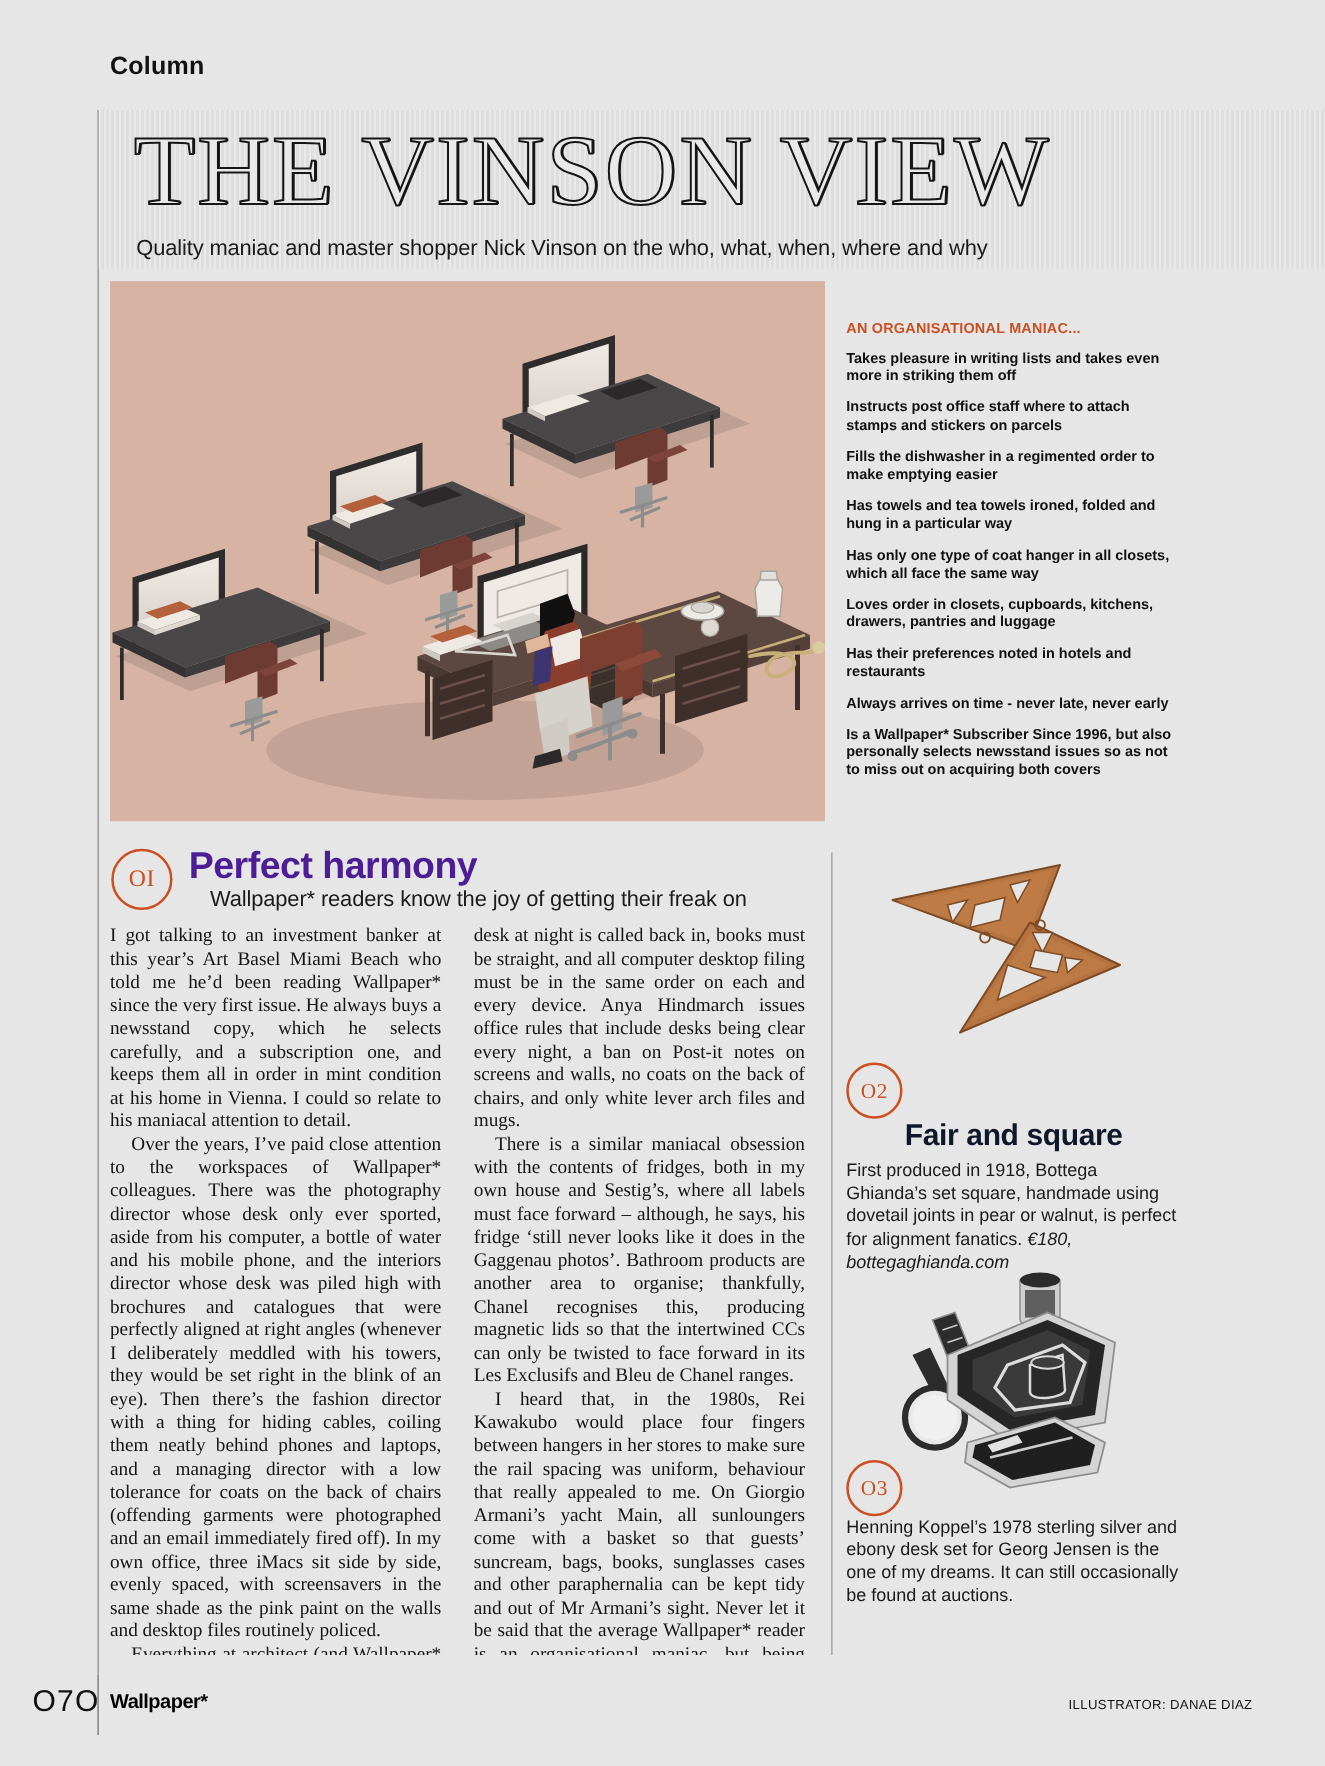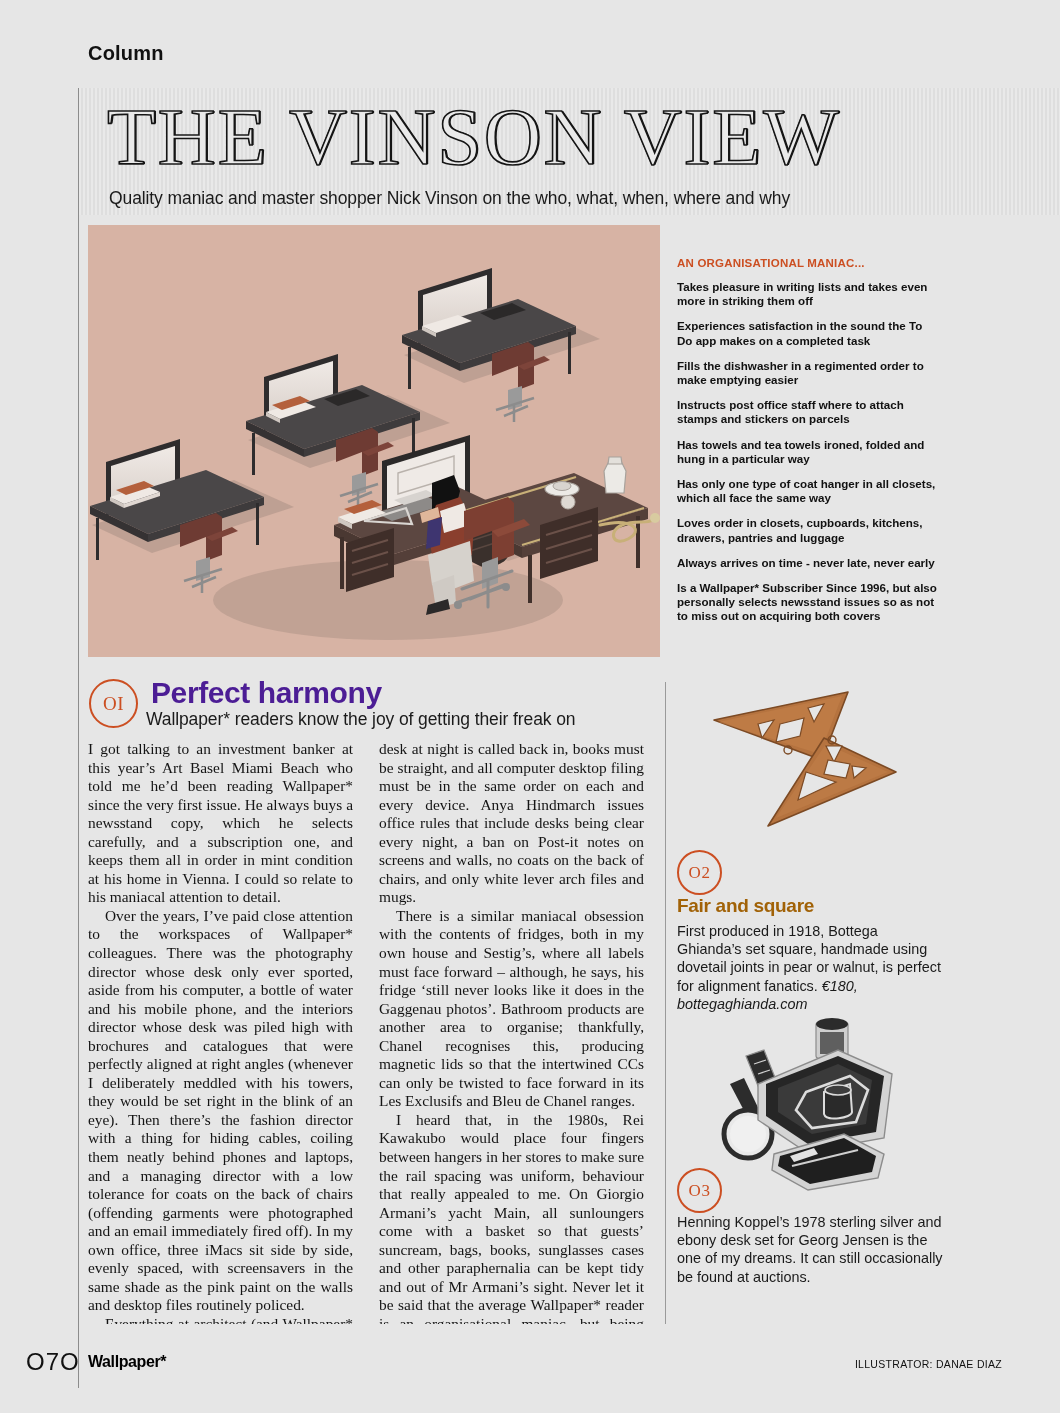--- a/index.html
+++ b/index.html
@@ -91,21 +91,21 @@
   .badge-01{
     position:absolute;left:89px;top:679px;width:45px;height:45px;
     font-size:19px;
   }
   .headline{
     position:absolute;left:151px;top:676px;
     font-size:30px;font-weight:bold;letter-spacing:-0.4px;
     color:#4c1d95;
   }
   .deck{
-    position:absolute;left:146px;top:709px;
+    position:absolute;left:168px;top:709px;
     font-size:17.5px;color:#1a1a1a;letter-spacing:-0.1px;
   }
 
   
   .bodycols{
     position:absolute;left:88px;top:740px;width:556px;height:584px;
   }
   .bodycol{
     position:absolute;top:0;width:265px;height:584px;
     font-family:"Liberation Serif",serif;
@@ -117,22 +117,22 @@
   }
   .bodycol.c1{left:0;}
   .bodycol.c2{left:291px;}
   .bodycol p{margin:0;}
   .bodycol p+p{text-indent:17px;}
 
   
   .rc{position:absolute;left:677px;width:268px;}
   .rc-badge{position:absolute;width:41px;height:41px;font-size:17px;}
   .rc-title{
-    font-size:19px;font-weight:bold;letter-spacing:-0.3px;
-    color:#a16207;margin:0 0 5px 0;
+    font-size:24px;font-weight:bold;letter-spacing:-0.3px;
+    color:#0f172a;margin:0 0 5px 0;text-align:center;
   }
   .rc-body{
     font-size:14.4px;line-height:18.2px;color:#1a1a1a;margin:0;
   }
   .rc-body i{font-style:italic;}
 
   .item02{top:895px;}
   .badge-02{left:677px;top:850px;}
   .prod-square{position:absolute;left:700px;top:676px;width:240px;height:165px;}
 
@@ -322,26 +322,26 @@
       <circle cx="370" cy="380" r="4" fill="#8c8c8c"></circle>
       <circle cx="418" cy="362" r="4" fill="#8c8c8c"></circle>
     </g>
   </g>
 </svg>
 </div>
 
 <div class="traits">
   <div class="traits-head">AN ORGANISATIONAL MANIAC...</div>
   <div class="trait">Takes pleasure in writing lists and takes even more in striking them off</div>
-  <div class="trait">Experiences satisfaction in the sound the To Do app makes on a completed task</div>
+  <div class="trait">Instructs post office staff where to attach stamps and stickers on parcels</div>
   <div class="trait">Fills the dishwasher in a regimented order to make emptying easier</div>
-  <div class="trait">Instructs post office staff where to attach stamps and stickers on parcels</div>
   <div class="trait">Has towels and tea towels ironed, folded and hung in a particular way</div>
   <div class="trait">Has only one type of coat hanger in all closets, which all face the same way</div>
   <div class="trait">Loves order in closets, cupboards, kitchens, drawers, pantries and luggage</div>
+  <div class="trait">Has their preferences noted in hotels and restaurants</div>
   <div class="trait">Always arrives on time - never late, never early</div>
   <div class="trait">Is a Wallpaper* Subscriber Since 1996, but also personally selects newsstand issues so as not to miss out on acquiring both covers</div>
 </div>
 
 <div class="badge badge-01">OI</div>
 <div class="headline">Perfect harmony</div>
 <div class="deck">Wallpaper* readers know the joy of getting their freak on</div>
 
 <div class="col-rule"></div>
 

